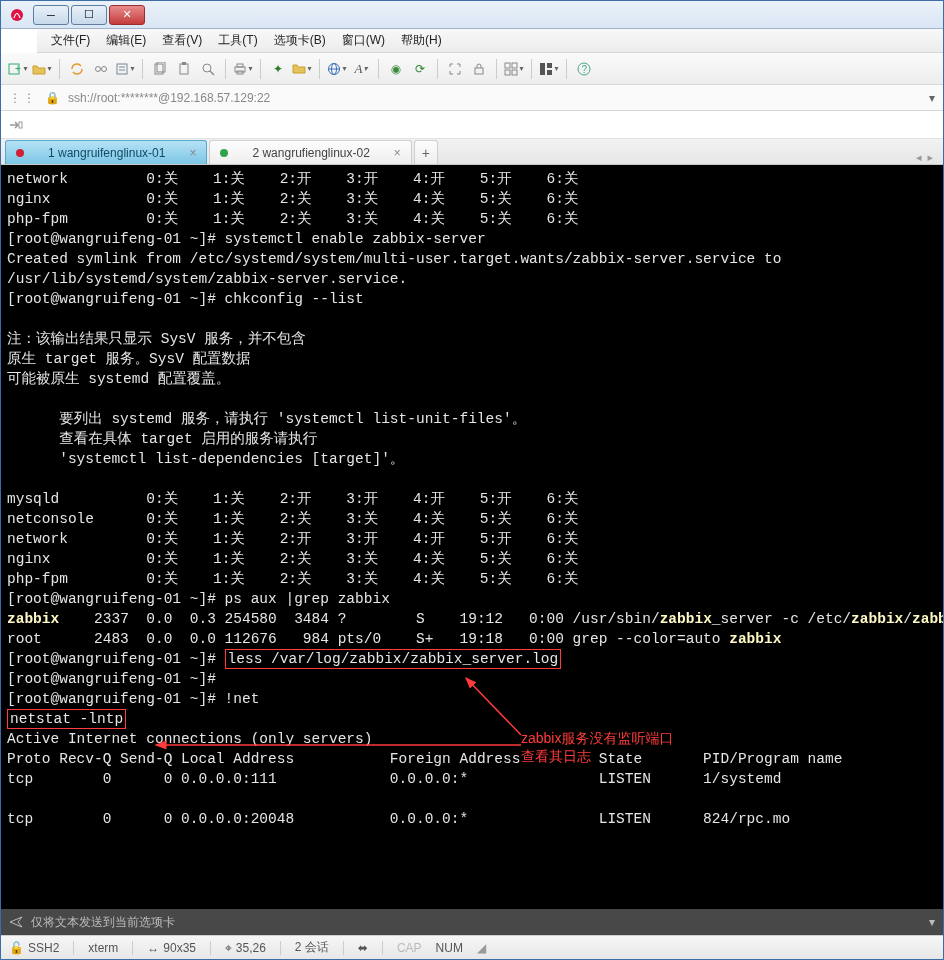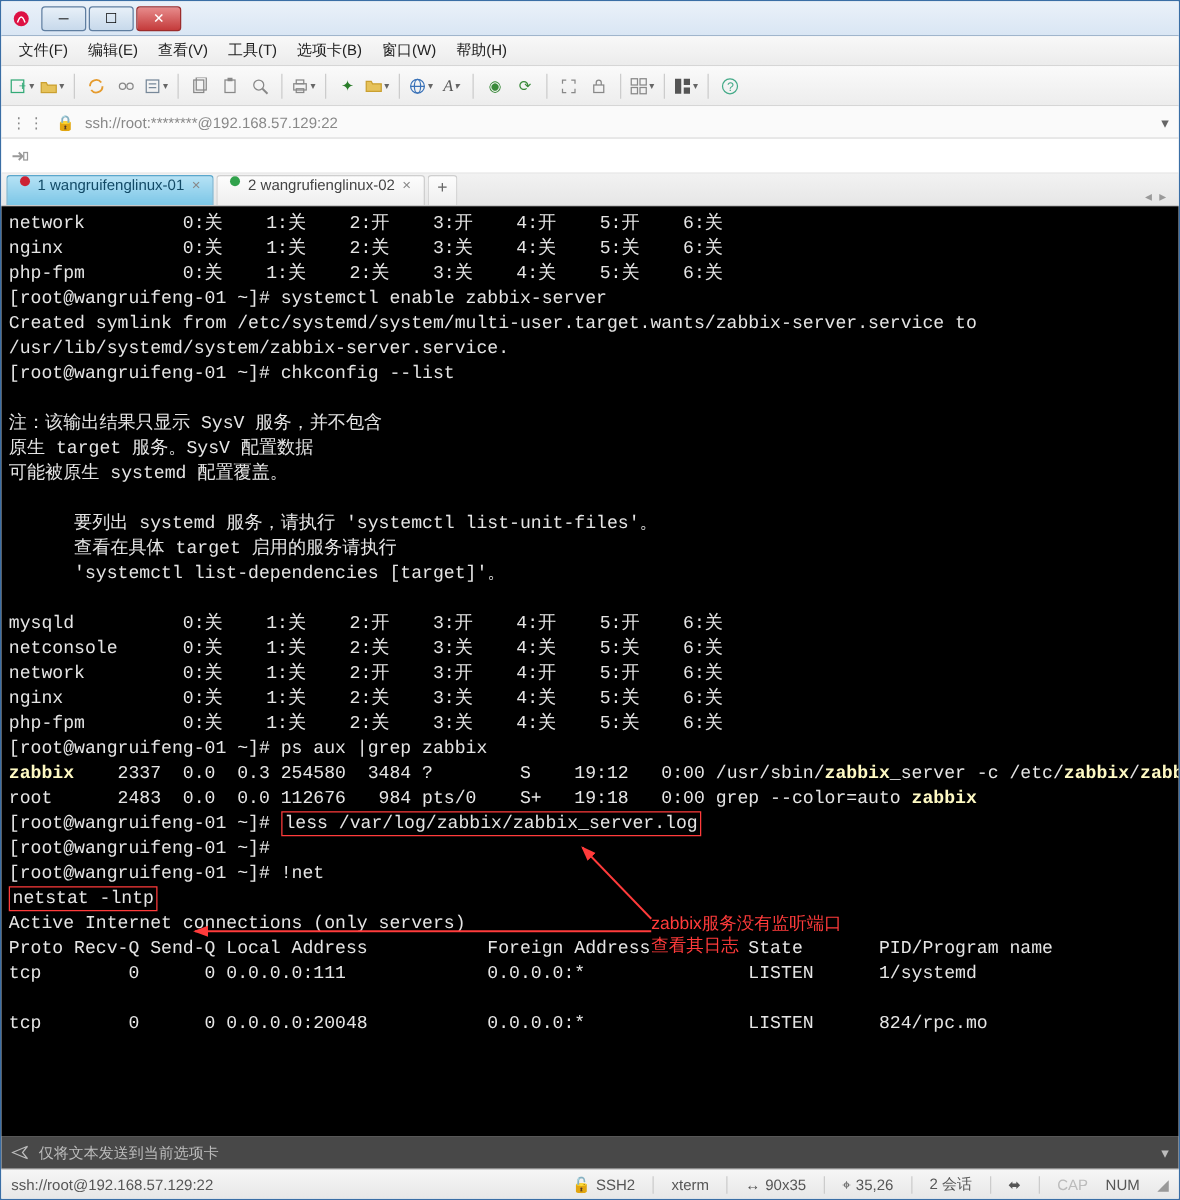--- a/index.html
+++ b/index.html
@@ -5,38 +5,38 @@
   * { margin: 0; padding: 0; box-sizing: border-box; }
   body { font-family: "Microsoft YaHei", Arial, sans-serif; font-size: 12px; background: #fff; width: 944px; height: 960px; overflow: hidden; display: flex; flex-direction: column; border: 1px solid #3a6ea5; }
   
   .titlebar { height: 28px; background: linear-gradient(#eaf1f9,#d9e6f4); display:flex; align-items:center; padding:0 4px 0 8px; border-bottom:1px solid #a0b5cc; }
   .titlebar .app-icon { width:16px; height:16px; margin-right:6px; }
   .titlebar .title { flex:1; color:#333; font-size:12px; white-space:nowrap; overflow:hidden; }
   .win-btns { display:flex; }
   .win-btn { width:36px; height:20px; display:flex; align-items:center; justify-content:center; margin-left:2px; border:1px solid #5f7ea0; background:linear-gradient(#e8f0f8,#c7d9eb); border-radius:3px; font-size:11px; cursor:pointer; }
   .win-close { background:linear-gradient(#e78b8b,#c43b3b); color:#fff; border-color:#9c2c2c; }
   
-  .menubar { height:24px; background:linear-gradient(#f8f8f8,#ececec); display:flex; align-items:center; padding:0 6px; border-bottom:1px solid #d6d6d6; }
+  .menubar { height:24px; background:linear-gradient(#f8f8f8,#ececec); display:flex; align-items:center; padding:0 6px; border-bottom:1px solid #d6d6d6;margin-left:36px; }
   .menubar .menu-item { padding:3px 8px; color:#222; cursor:pointer; }
   
   .toolbar { height:32px; background:linear-gradient(#fafafa,#ededed); display:flex; align-items:center; padding:0 6px; border-bottom:1px solid #d6d6d6; gap:2px; }
   .tbtn { width:22px; height:22px; display:flex; align-items:center; justify-content:center; border-radius:2px; cursor:pointer; color:#555; }
   .tsep { width:1px; height:20px; background:#ccc; margin:0 4px; }
   .tbtn .dd { font-size:8px; margin-left:1px; color:#666; }
   
   .addr-row { height:26px; background:#fafafa; border-bottom:1px solid #d6d6d6; display:flex; align-items:center; padding:0 8px; gap:8px; color:#888; font-size:12px;}
   .addr-row .dots { letter-spacing:2px; cursor:pointer; }
   .addr-row .lock { color:#999; }
   .addr-row .hist { margin-left:auto; cursor:pointer; color:#666; }
   
   .hint-row { height:28px; background:#fff; border-bottom:1px solid #e2e2e2; display:flex; align-items:center; padding:0 8px; gap:8px; color:#9b9b9b; font-size:12px; }
   .hint-ico { width:14px; height:14px; display:inline-flex; align-items:center; justify-content:center;}
   
   .tabstrip { height:26px; background:linear-gradient(#f2f2f2,#e6e6e6); display:flex; align-items:flex-end; padding:0 4px; border-bottom:1px solid #c8c8c8; }
-  .tab { height:24px; display:flex; padding:0 10px; gap:6px; background:linear-gradient(#fdfdfd,#eee); border:1px solid #cfcfcf; border-bottom:none; border-radius:3px 3px 0 0; margin-right:2px; cursor:pointer; font-size:12px; color:#444; }
+  .tab { height:24px; display:flex; align-items:center; padding:0 10px; gap:24px; background:linear-gradient(#fdfdfd,#eee); border:1px solid #cfcfcf; border-bottom:none; border-radius:3px 3px 0 0; margin-right:2px; cursor:pointer; font-size:12px; color:#444; }
   .tab.active { background:linear-gradient(#b6e2f5,#7cc6e6); border-color:#5aa7cc; color:#124a66; }
   .tab .dot { width:8px; height:8px; border-radius:50%; }
   .tab.active .dot { background:#c23; }
   .tab .dot.green { background:#31a24c; }
   .tab .close { color:#888; font-size:12px; }
   .tab.add { width:24px; padding:0; justify-content:center; font-size:14px; color:#666; }
   .tabstrip .navarrows { margin-left:auto; display:flex; gap:6px; color:#999; padding-right:6px; font-size:11px; }
   
   .terminal { flex:1; background:#000; color:#e5e5e5; font-family:"Courier New",monospace; font-size:14.5px; line-height:20px; padding:4px 6px; position:relative; overflow:hidden; white-space:pre; }
   .terminal .red { color:#fef9c3; font-weight:bold;}
@@ -287,21 +287,20 @@
   <span class="send-ico">
     <svg width="14" height="14">
         <path d="M1 7l12-5-4 5 4 5z" fill="none" stroke="#bbb"></path>
       </svg>
   </span>
   <span>仅将文本发送到当前选项卡</span>
   <span class="arrow">▾</span>
 </div>
 
 <div class="statusbar">
-  <span class="left">ssh://root@192.168.57.129:22</span>
   <span class="cell">
       <span>🔓</span>
       <span>SSH2</span>
     </span>
   <span class="sep"></span>
   <span class="cell">xterm</span>
   <span class="sep"></span>
   <span class="cell">
       <span>↔</span>
       <span>90x35</span>

